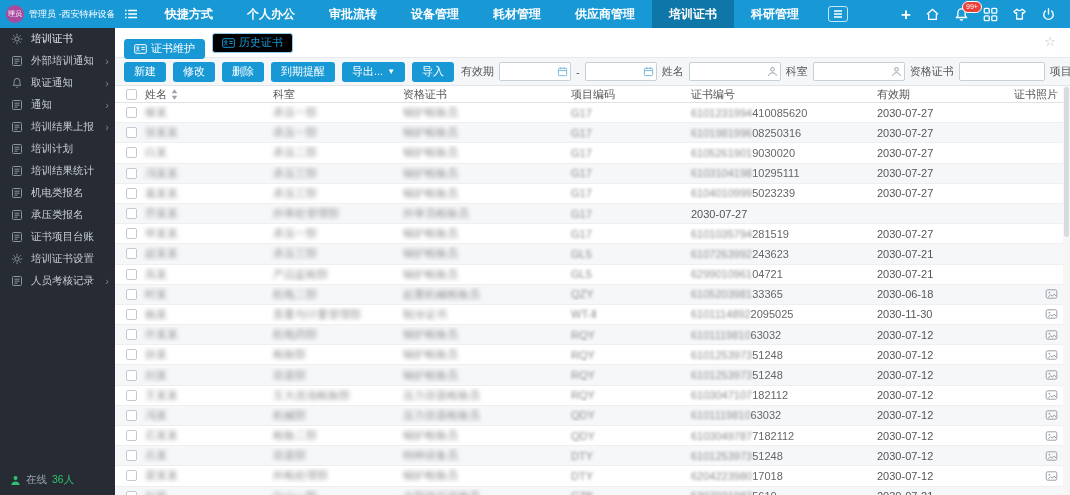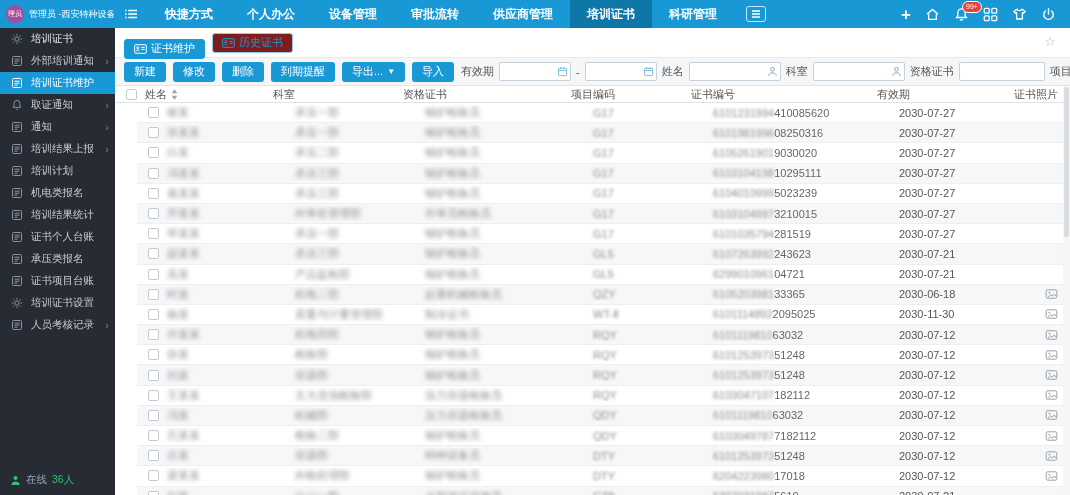--- a/index.html
+++ b/index.html
@@ -32,38 +32,38 @@
   .sarrow { margin-left:auto; color:#79828f; font-size:11px; }
   .online { position:absolute; left:10px; bottom:8px; display:flex; align-items:center; gap:5px; font-size:10.5px; color:#9aa3ae; }
   .online .oicon { color:#2fc26e; display:flex; }
   .online b { color:#2fc26e; font-weight:normal; }
 
   
   .content { position:absolute; top:28px; left:115px; right:0; bottom:0; background:#fff; }
   .tabbar { height:29px; display:flex; align-items:center; gap:7px; padding:0 0 0 9px; background:#fff; position:relative; }
   .tab { height:20px; display:flex; align-items:center; gap:4px; padding:0 9px; border-radius:3px; font-size:11px; cursor:pointer; }
   .tab.active { background:#1899d6; color:#fff; border:1px solid #1899d6;margin-top:12px; }
-  .tab.inactive { background:#7f1d1d; color:#1899d6; border:1px solid #8fcbea; }
+  .tab.inactive { background:#000000; color:#1899d6; border:1px solid #8fcbea; }
   .fav-star { position:absolute; right:14px; top:6px; color:#b9bfc6; font-size:13px; cursor:pointer; }
 
   .toolbar { height:29px; background:#f4f6f8; border-top:1px solid #e7eaec; border-bottom:1px solid #e2e5e8; display:flex; align-items:center; padding:0 8px 0 9px; gap:7px; }
   .btn { height:20px; padding:0 10px; background:#1899d6; color:#fff; border:none; border-radius:3px; font-size:11px; cursor:pointer; display:flex; align-items:center; gap:4px; font-family:inherit; white-space:nowrap; }
   .caret { font-size:8px; }
   .filters { margin-left:auto; display:flex; align-items:center; gap:5px; color:#555; }
   .f-label { white-space:nowrap; font-size:11px; }
   .f-wrap { position:relative; display:flex; }
   .f-input { height:19px; border:1px solid #c6d0d8; border-radius:2px; background:#fff; font-size:10px; padding:0 16px 0 4px; font-family:inherit; color:#333; }
   .w-date { width:72px; } .w-name { width:92px; } .w-dept { width:92px; } .w-cert { width:86px; padding-right:4px; }
   .f-ic { position:absolute; right:3px; top:4px; color:#6fb4da; pointer-events:none; display:flex; }
   .f-ic.gray { color:#8a97a2; }
 
   
   .table { position:absolute; top:58px; left:0; right:0; bottom:0; overflow:hidden; }
   .thead { display:flex; align-items:center; height:17px; border-bottom:1px solid #e0e3e6; color:#555; background:#fff; }
-  .tr { display:flex; align-items:center; height:20.2px; border-bottom:1px solid #efefef; color:#666; background:#fff;margin-left:22px; }
+  .tr { display:flex; align-items:center; height:20.2px; border-bottom:1px solid #efefef; color:#666; background:#fff; }
   .tr.alt { background:#f6f7f9; }
   .td, .th { padding-left:4px; overflow:hidden; white-space:nowrap; display:flex; align-items:center; }
   .c-check { width:26px; flex:none; justify-content:center; padding-left:6px; }
   .c-name { width:128px; flex:none; }
   .c-dept { width:130px; flex:none; }
   .c-cert { width:168px; flex:none; }
   .c-code { width:120px; flex:none; }
   .c-certno { width:186px; flex:none; }
   .c-date { width:140px; flex:none; color:#555; }
   .c-photo { flex:1; justify-content:flex-end; padding-right:12px; }
@@ -87,22 +87,23 @@
       <span class="user-name">管理员 -西安特种设备检...</span>
     </div>
     <span class="tb-burger">
       <svg width="14" height="14" viewBox="0 0 14 14" stroke="#fff" stroke-width="1.4" fill="none">
           <path d="M1 3.5h1.6M4.2 3.5H13M1 7h1.6M4.2 7H13M1 10.5h1.6M4.2 10.5H13"></path>
         </svg>
     </span>
     <div class="nav">
         <div class="nav-item">快捷方式</div>
         <div class="nav-item">个人办公</div>
+        <div class="nav-item">审批流转</div>
         <div class="nav-item">设备管理</div>
-        <div class="nav-item">审批流转</div>
+        <div class="nav-item">耗材管理</div>
         <div class="nav-item">供应商管理</div>
         <div class="nav-item active">培训证书</div>
         <div class="nav-item">科研管理</div>
       </div>
     <span class="tb-burger2">
       <svg width="12" height="12" viewBox="0 0 12 12" stroke="#fff" stroke-width="1.3" fill="none">
           <path d="M2 3h8M2 6h8M2 9h8"></path>
         </svg>
     </span>
     <div class="tb-right">
@@ -156,94 +157,76 @@
         <div class="side-item">
           <span class="sicon">
             <svg width="12" height="12" viewBox="0 0 12 12" stroke="currentColor" stroke-width="1" fill="none">
               <rect x="1.5" y="1.5" width="9" height="9" rx="1"></rect>
               <path d="M3.5 4.2h5M3.5 6.2h5M3.5 8.2h3"></path>
             </svg>
           </span>
           <span>外部培训通知</span>
           <span class="sarrow">›</span>
         </div>
-        <div class="side-item active">
+        <div class="side-item">
+          <span class="sicon">
+            <svg width="12" height="12" viewBox="0 0 12 12" stroke="currentColor" stroke-width="1" fill="none">
+              <path d="M6 1.4a2.9 2.9 0 0 1 2.9 2.9v2.5l1 1.5H2.1l1-1.5V4.3A2.9 2.9 0 0 1 6 1.4z"></path>
+              <path d="M5 9.8a1.1 1.1 0 0 0 2 0"></path>
+            </svg>
+          </span>
+          <span>取证通知</span>
+          <span class="sarrow">›</span>
+        </div>
+        <div class="side-item">
           <span class="sicon">
             <svg width="12" height="12" viewBox="0 0 12 12" stroke="currentColor" stroke-width="1" fill="none">
               <rect x="1.5" y="1.5" width="9" height="9" rx="1"></rect>
               <path d="M3.5 4.2h5M3.5 6.2h5M3.5 8.2h3"></path>
             </svg>
           </span>
-          <span>培训证书维护</span>
-        </div>
-        <div class="side-item">
-          <span class="sicon">
-            <svg width="12" height="12" viewBox="0 0 12 12" stroke="currentColor" stroke-width="1" fill="none">
-              <path d="M6 1.4a2.9 2.9 0 0 1 2.9 2.9v2.5l1 1.5H2.1l1-1.5V4.3A2.9 2.9 0 0 1 6 1.4z"></path>
-              <path d="M5 9.8a1.1 1.1 0 0 0 2 0"></path>
-            </svg>
-          </span>
-          <span>取证通知</span>
+          <span>通知</span>
           <span class="sarrow">›</span>
         </div>
         <div class="side-item">
           <span class="sicon">
             <svg width="12" height="12" viewBox="0 0 12 12" stroke="currentColor" stroke-width="1" fill="none">
               <rect x="1.5" y="1.5" width="9" height="9" rx="1"></rect>
               <path d="M3.5 4.2h5M3.5 6.2h5M3.5 8.2h3"></path>
             </svg>
           </span>
-          <span>通知</span>
+          <span>培训结果上报</span>
           <span class="sarrow">›</span>
         </div>
         <div class="side-item">
           <span class="sicon">
             <svg width="12" height="12" viewBox="0 0 12 12" stroke="currentColor" stroke-width="1" fill="none">
               <rect x="1.5" y="1.5" width="9" height="9" rx="1"></rect>
               <path d="M3.5 4.2h5M3.5 6.2h5M3.5 8.2h3"></path>
             </svg>
           </span>
-          <span>培训结果上报</span>
-          <span class="sarrow">›</span>
+          <span>培训计划</span>
         </div>
         <div class="side-item">
           <span class="sicon">
             <svg width="12" height="12" viewBox="0 0 12 12" stroke="currentColor" stroke-width="1" fill="none">
               <rect x="1.5" y="1.5" width="9" height="9" rx="1"></rect>
               <path d="M3.5 4.2h5M3.5 6.2h5M3.5 8.2h3"></path>
             </svg>
           </span>
-          <span>培训计划</span>
+          <span>培训结果统计</span>
         </div>
         <div class="side-item">
           <span class="sicon">
             <svg width="12" height="12" viewBox="0 0 12 12" stroke="currentColor" stroke-width="1" fill="none">
               <rect x="1.5" y="1.5" width="9" height="9" rx="1"></rect>
               <path d="M3.5 4.2h5M3.5 6.2h5M3.5 8.2h3"></path>
             </svg>
           </span>
           <span>机电类报名</span>
-        </div>
-        <div class="side-item">
-          <span class="sicon">
-            <svg width="12" height="12" viewBox="0 0 12 12" stroke="currentColor" stroke-width="1" fill="none">
-              <rect x="1.5" y="1.5" width="9" height="9" rx="1"></rect>
-              <path d="M3.5 4.2h5M3.5 6.2h5M3.5 8.2h3"></path>
-            </svg>
-          </span>
-          <span>培训结果统计</span>
-        </div>
-        <div class="side-item">
-          <span class="sicon">
-            <svg width="12" height="12" viewBox="0 0 12 12" stroke="currentColor" stroke-width="1" fill="none">
-              <rect x="1.5" y="1.5" width="9" height="9" rx="1"></rect>
-              <path d="M3.5 4.2h5M3.5 6.2h5M3.5 8.2h3"></path>
-            </svg>
-          </span>
-          <span>证书个人台账</span>
         </div>
         <div class="side-item">
           <span class="sicon">
             <svg width="12" height="12" viewBox="0 0 12 12" stroke="currentColor" stroke-width="1" fill="none">
               <rect x="1.5" y="1.5" width="9" height="9" rx="1"></rect>
               <path d="M3.5 4.2h5M3.5 6.2h5M3.5 8.2h3"></path>
             </svg>
           </span>
           <span>承压类报名</span>
         </div>
@@ -533,24 +516,20 @@
             </span>
             <span class="td c-dept">
               <span class="redact">外审处管理部</span>
             </span>
             <span class="td c-cert">
               <span class="redact">外审员检验员</span>
             </span>
             <span class="td c-code">
               <span class="redact-lite">G17</span>
             </span>
-            <span class="td c-certno">
-              <span class="redact-lite">6103104997</span>
-              <span>3210015</span>
-            </span>
             <span class="td c-date">2030-07-27</span>
             <span class="td c-photo"></span>
           </div>
           <div class="tr">
             <span class="td c-check">
               <input type="checkbox" style="">
             </span>
             <span class="td c-name">
               <span class="redact">毕某某</span>
             </span>

